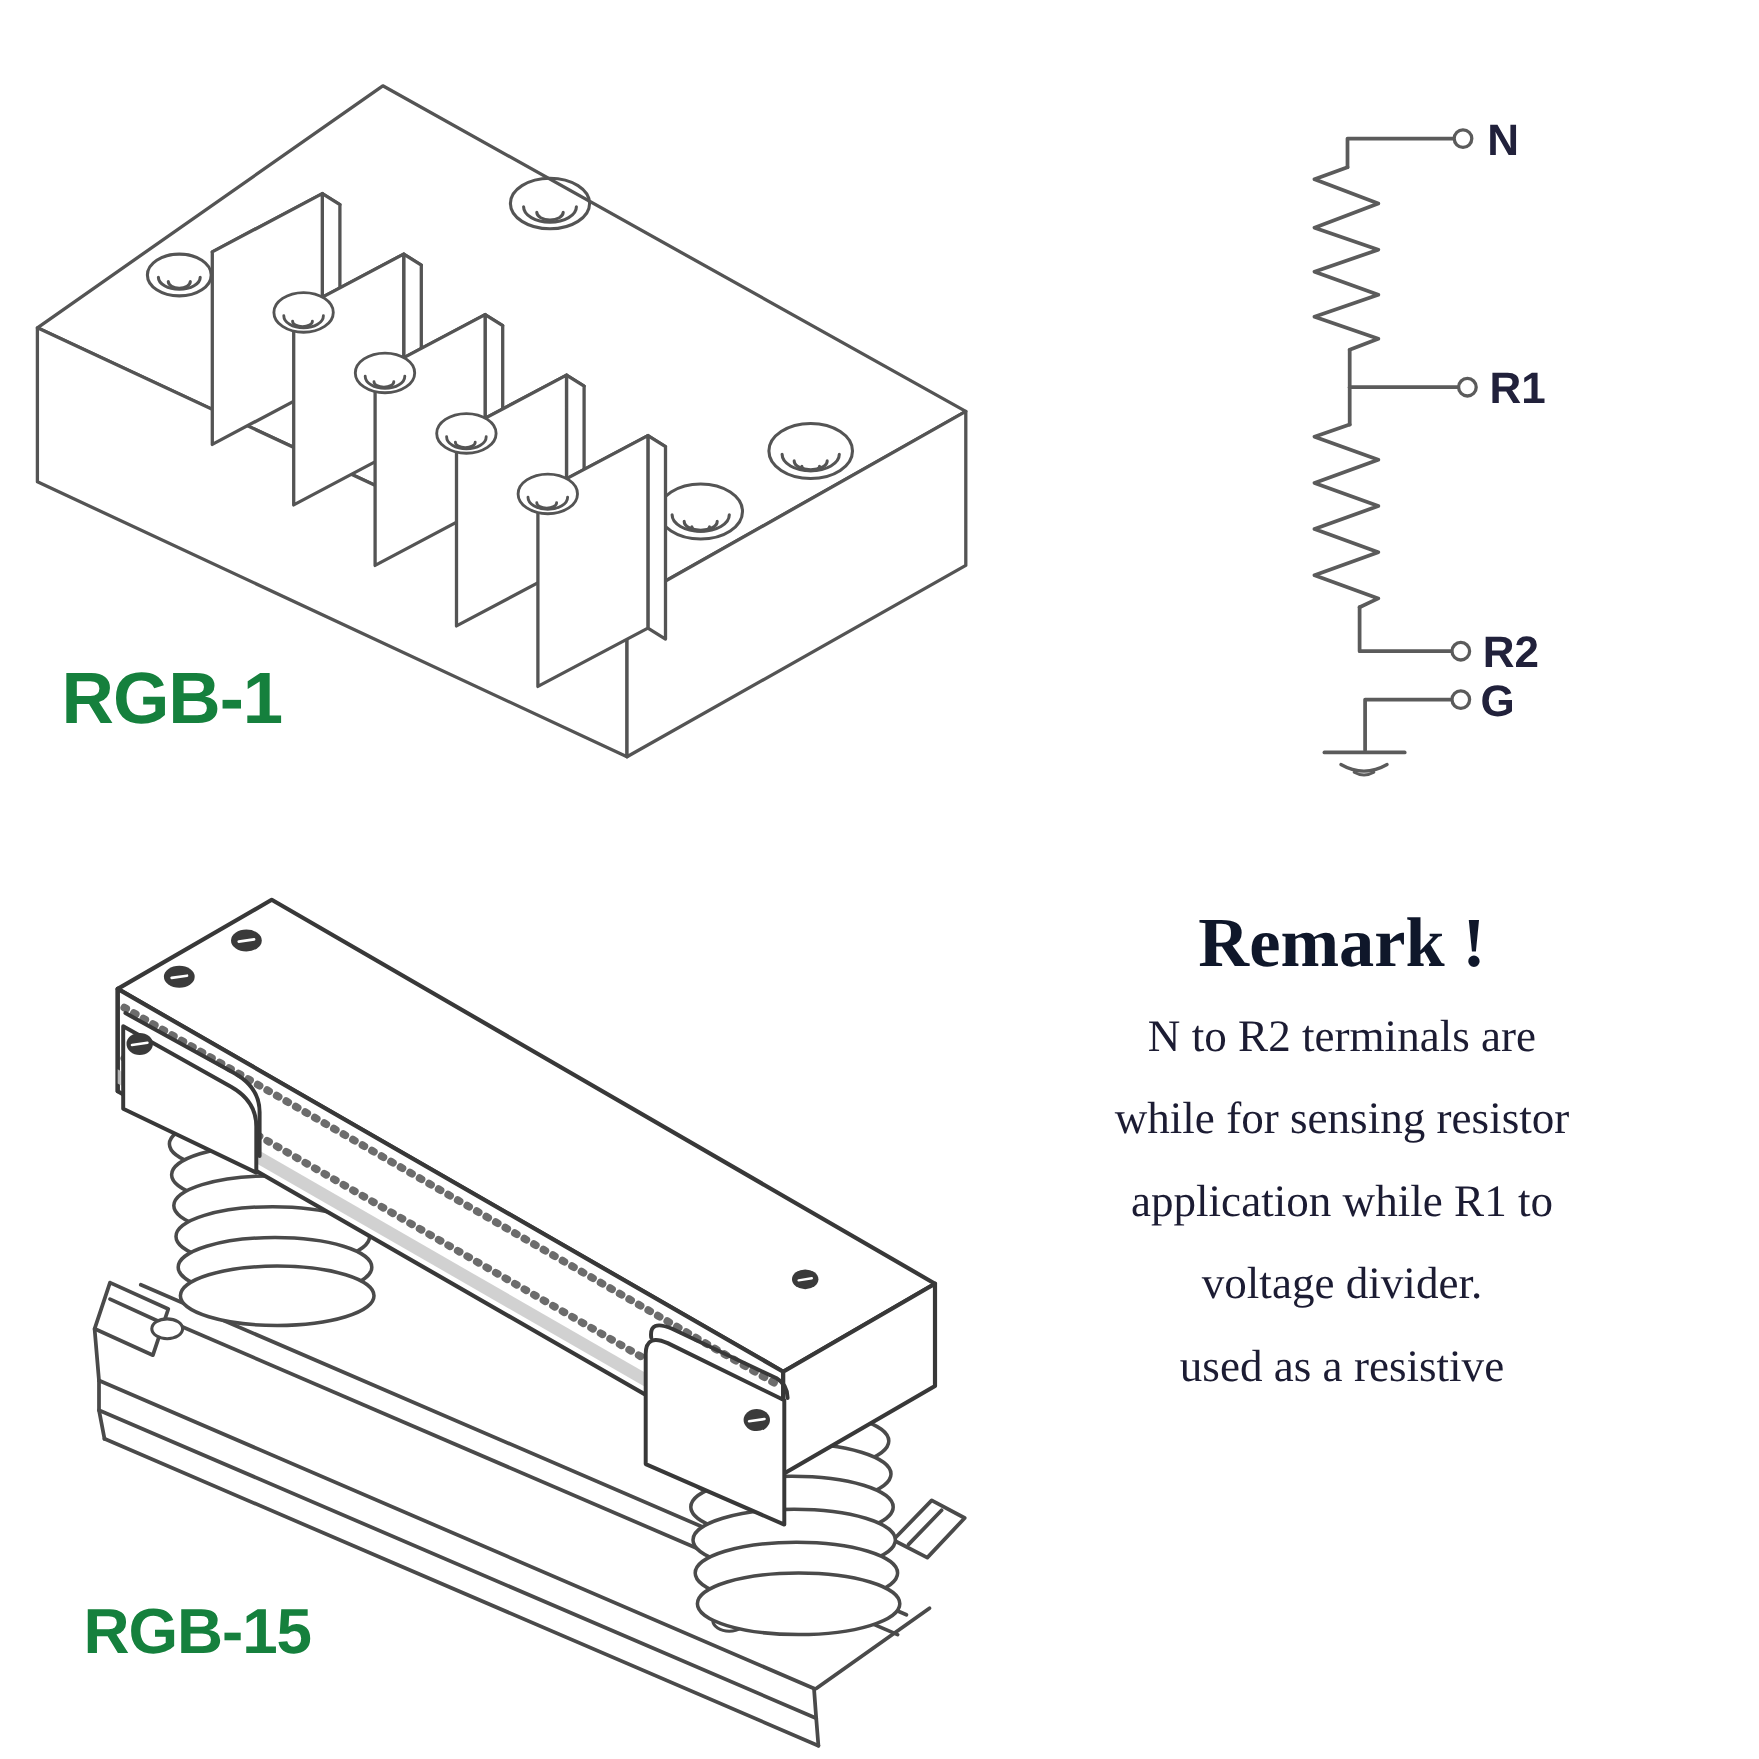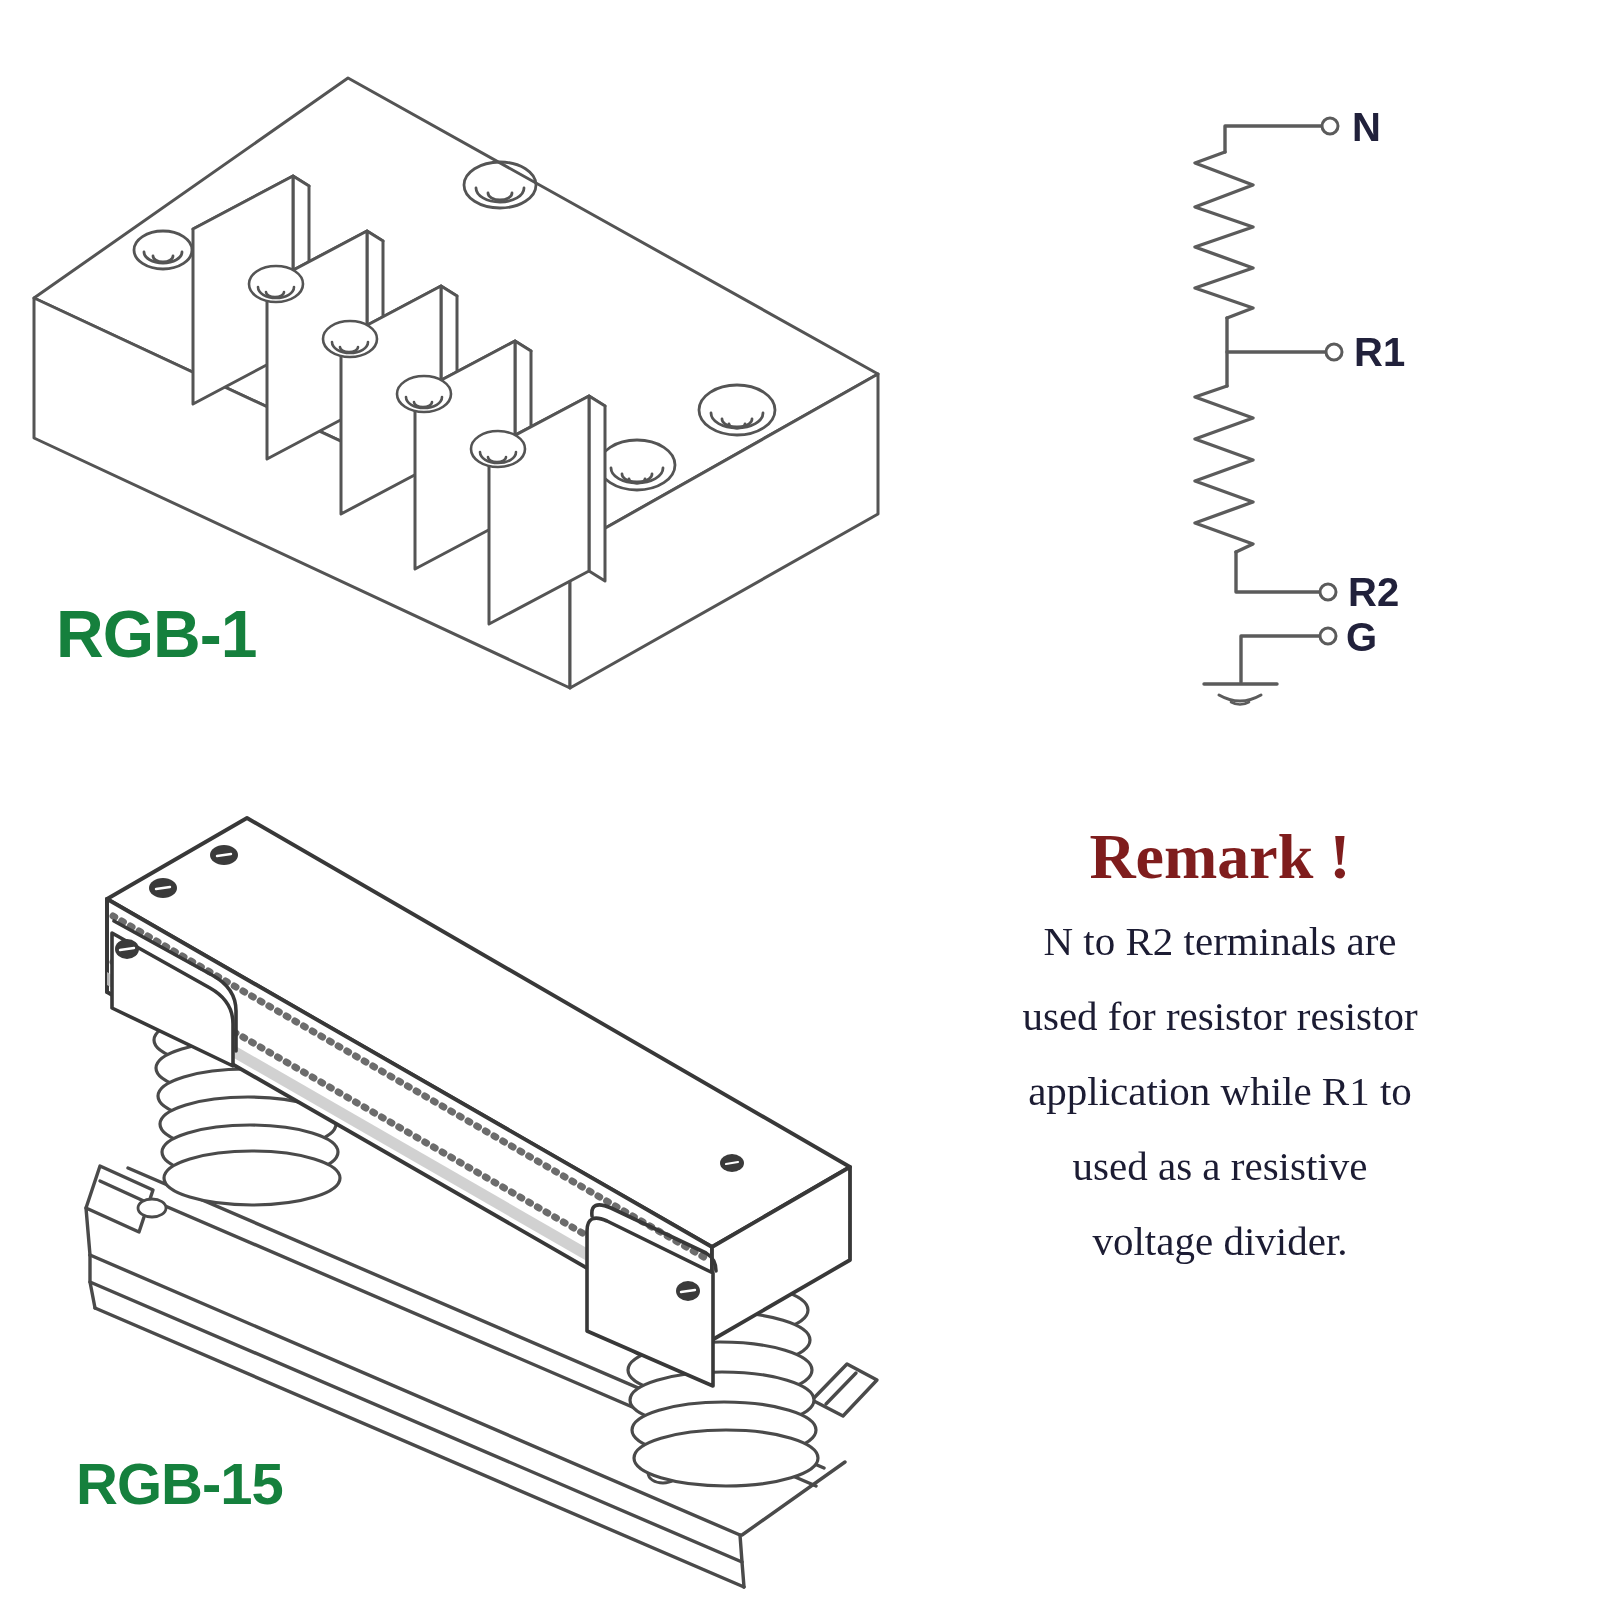--- a/index.html
+++ b/index.html
@@ -5,21 +5,21 @@
   html,body{margin:0;padding:0;background:#ffffff;}
   #canvas{position:relative;width:1599px;height:1599px;background:#ffffff;overflow:hidden;
           font-family:"Liberation Sans",sans-serif;}
   svg{position:absolute;overflow:visible;}
   .product-label{position:absolute;font-family:"Liberation Sans",sans-serif;font-weight:700;
                  color:#15803d;letter-spacing:-1px;}
   #rgb1-label{left:56px;top:596px;font-size:66px;}
   #rgb15-label{left:76px;top:1450px;font-size:58px;}
   #remark{position:absolute;left:848px;top:820px;width:744px;text-align:center;
           font-family:"Liberation Serif",serif;color:#1c1c33;}
-  #remark .heading{font-size:64px;font-weight:700;color:#7f1d1d;margin-bottom:10px;}
+  #remark .heading{font-size:64px;font-weight:700;color:#0f172a;margin-bottom:10px;}
   #remark .line{font-size:41px;line-height:75px;white-space:nowrap;}
   text.term{font-family:"Liberation Sans",sans-serif;font-weight:700;font-size:40px;fill:#21213b;}
 </style>
 </head>
 <body>
 
 <div id="canvas">
 
   <svg style="left:0;top:0;width:920px;height:760px" viewBox="0 0 920 760" fill="none" stroke="#545454" stroke-width="3" stroke-linejoin="round" stroke-linecap="round">
     <g>
@@ -194,19 +194,19 @@
     </g>
   </svg>
 
   <div id="rgb1-label" class="product-label">RGB-1</div>
 
   <div id="rgb15-label" class="product-label">RGB-15</div>
 
   <div id="remark">
     <div class="heading">Remark !</div>
     <div class="line">N to R2 terminals are</div>
-    <div class="line">used for resistor resistor</div>
+    <div class="line">while for sensing resistor</div>
     <div class="line">application while R1 to</div>
+    <div class="line">voltage divider.</div>
     <div class="line">used as a resistive</div>
-    <div class="line">voltage divider.</div>
   </div>
 
 </div>
 
 </body></html>

